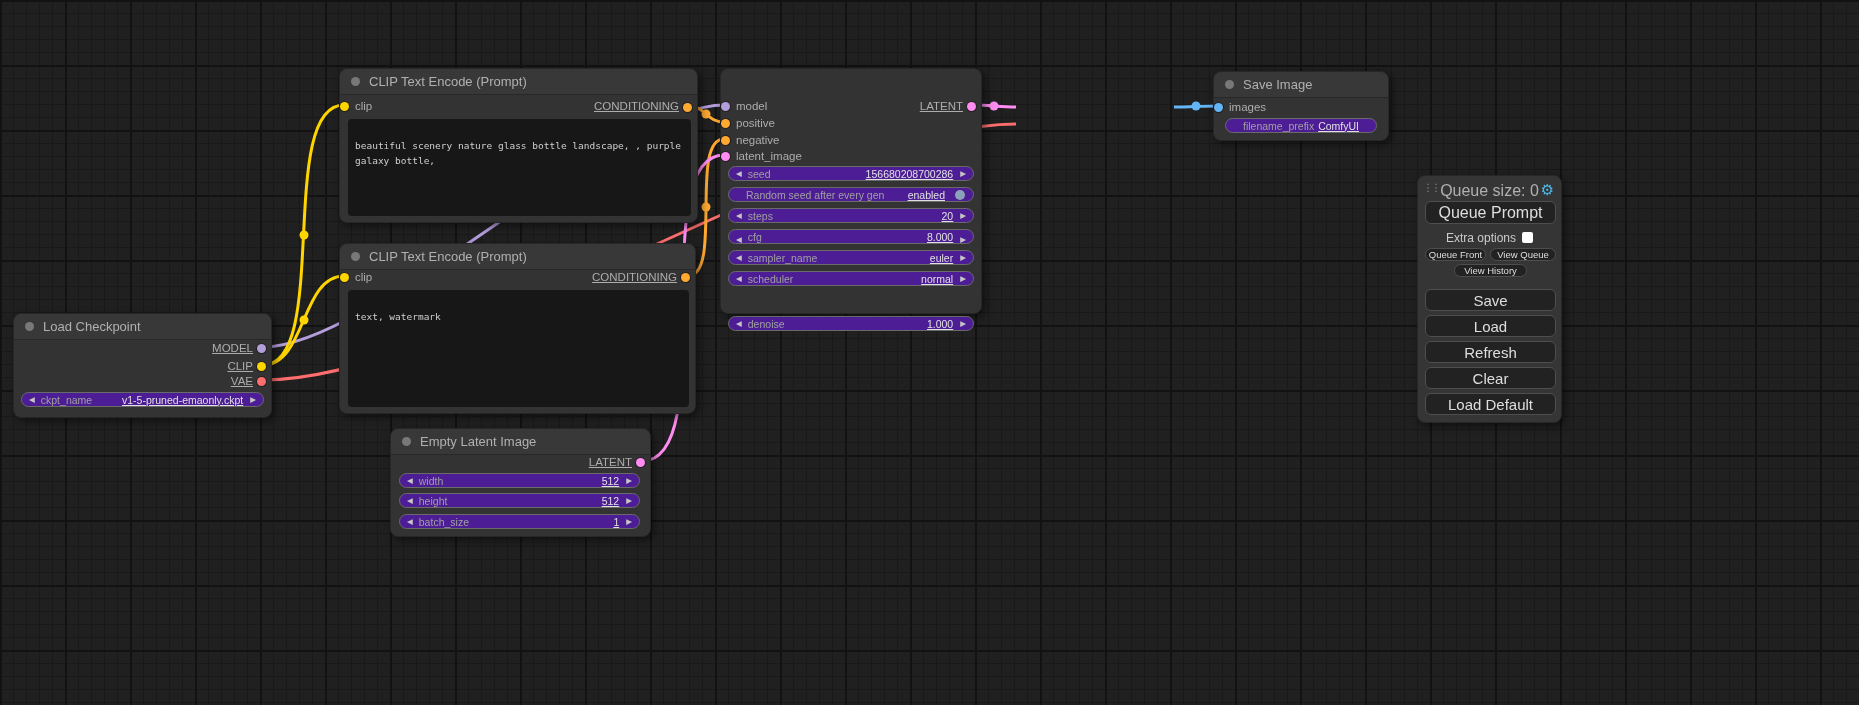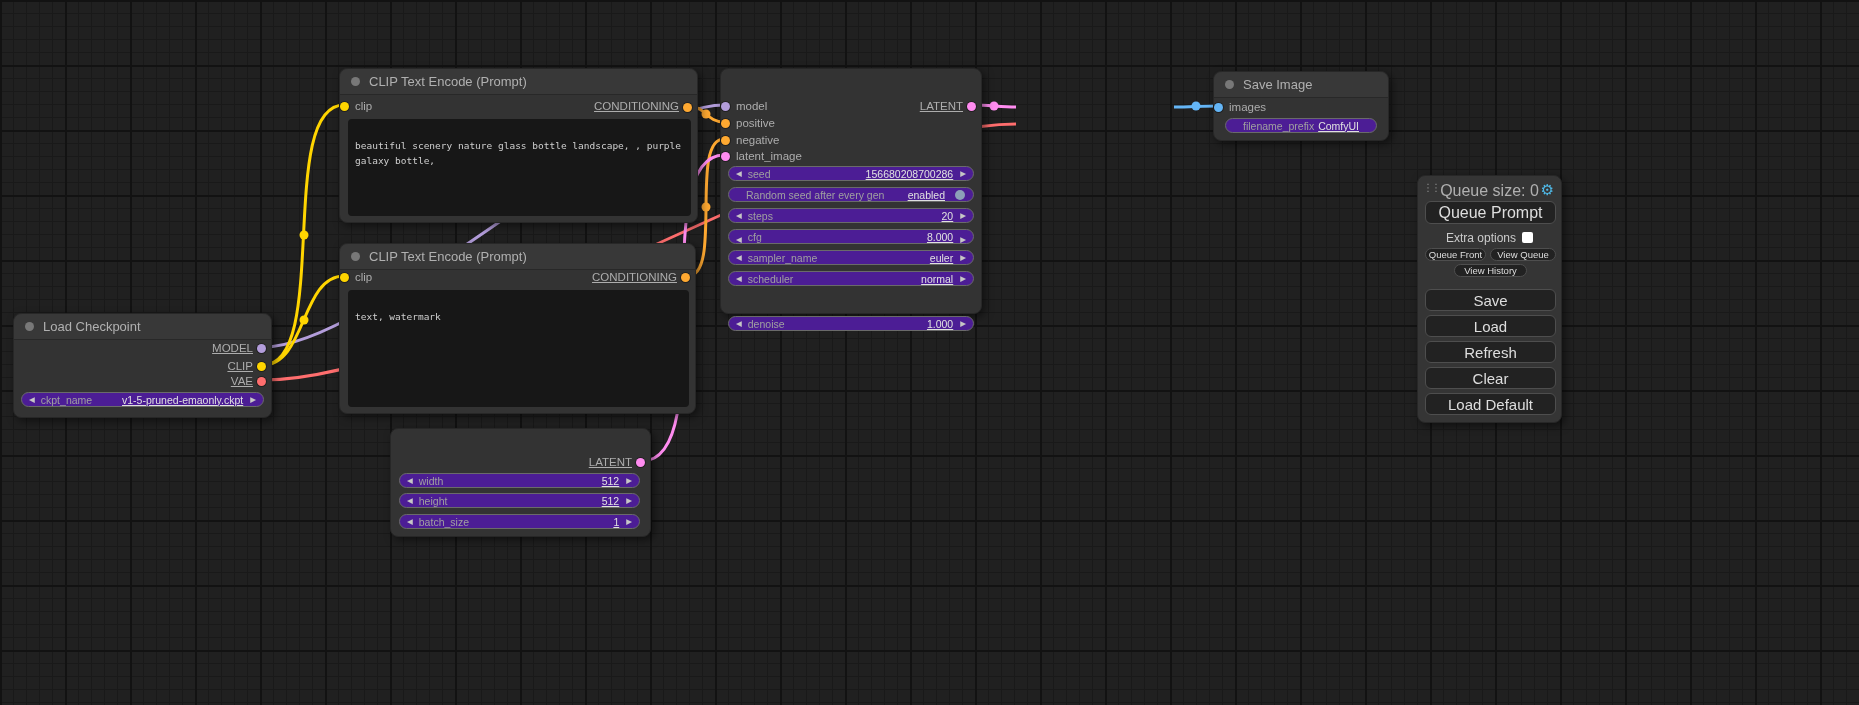--- a/index.html
+++ b/index.html
@@ -136,20 +136,24 @@
       <span>CLIP Text Encode (Prompt)</span>
     </div>
     <span class="pdot" style="left: 0px; top: 28.5px; background-color: rgb(255, 213, 0);"></span>
     <span class="plabel" style="left:15px;top:27px;">clip</span>
     <span class="pdot" style="right: 5px; top: 28.5px; background-color: rgb(255, 169, 49);"></span>
     <span class="plabel out" style="right:18px;top:27px;">CONDITIONING</span>
     <div class="prompt-text" style="left:8px;top:46px;width:341px;height:117px;">text, watermark</div>
   </div>
 
   <div class="node" style="left:390px;top:428px;width:261px;height:109px;">
+    <div class="ntitle">
+      <span class="tdot" style="background-color: rgb(120, 120, 120);"></span>
+      <span>Empty Latent Image</span>
+    </div>
     <span class="pdot" style="right: 5px; top: 28.5px; background-color: rgb(255, 140, 240);"></span>
     <span class="plabel out" style="right:18px;top:27px;">LATENT</span>
     <div class="widget" style="left:8px;right:10px;top:44px;">
       <span class="warr l"></span>
       <span class="wlabel">width</span>
       <span class="wvalue">512</span>
       <span class="warr r"></span>
     </div>
     <div class="widget" style="left:8px;right:10px;top:64px;">
       <span class="warr l"></span>

